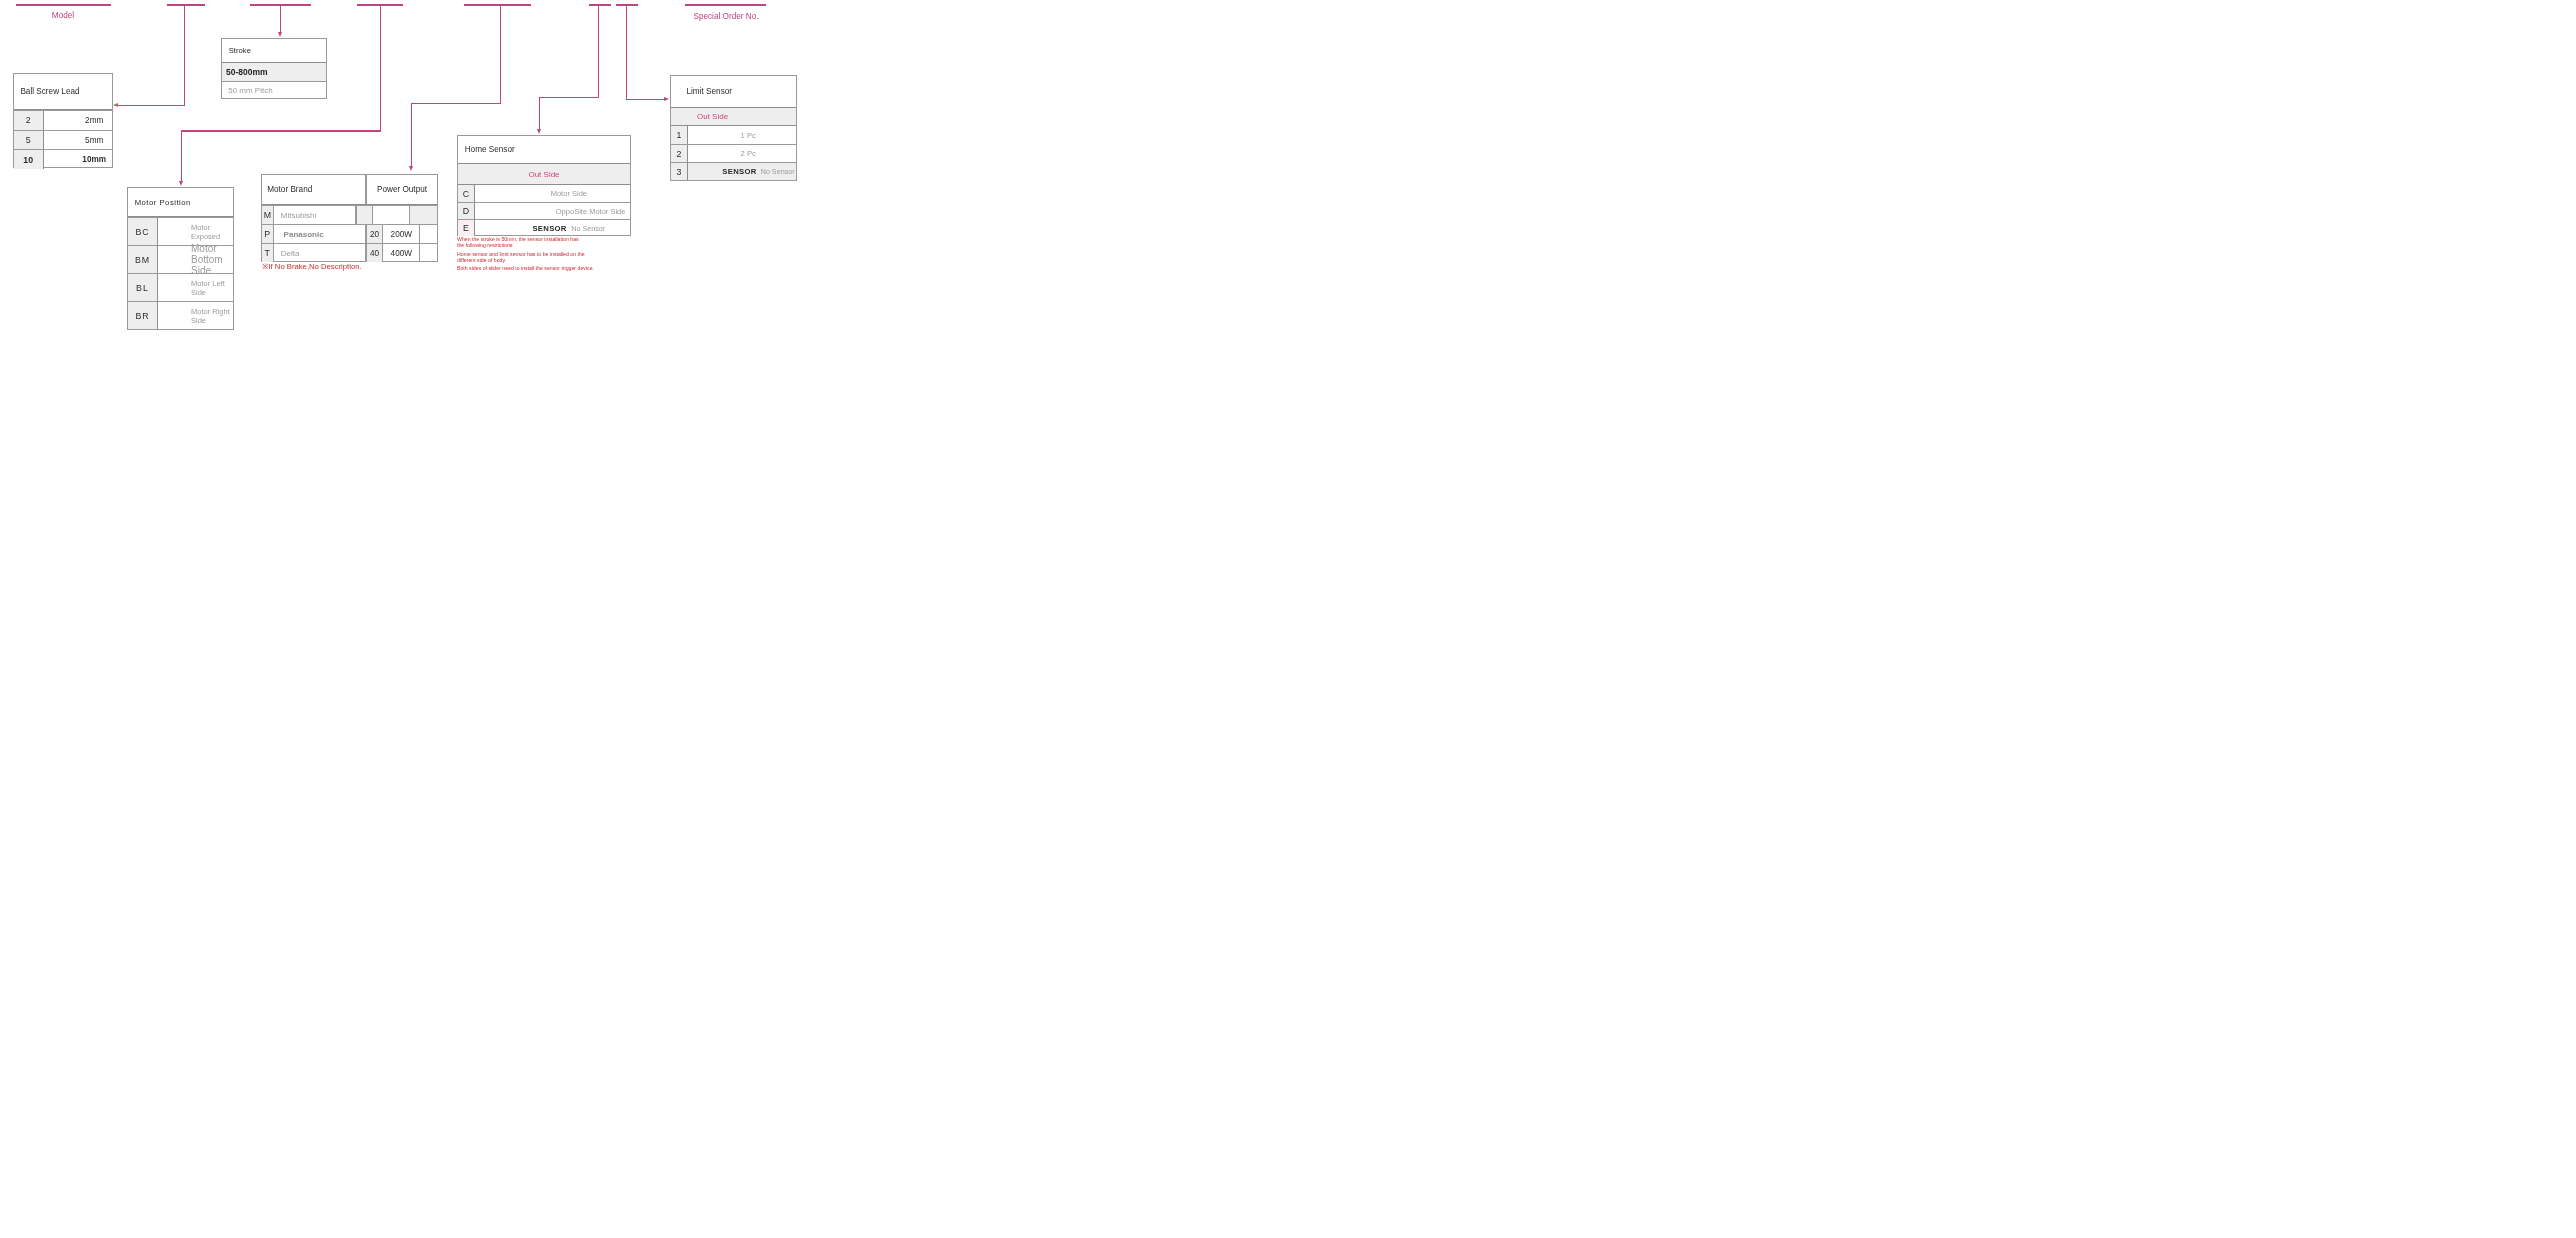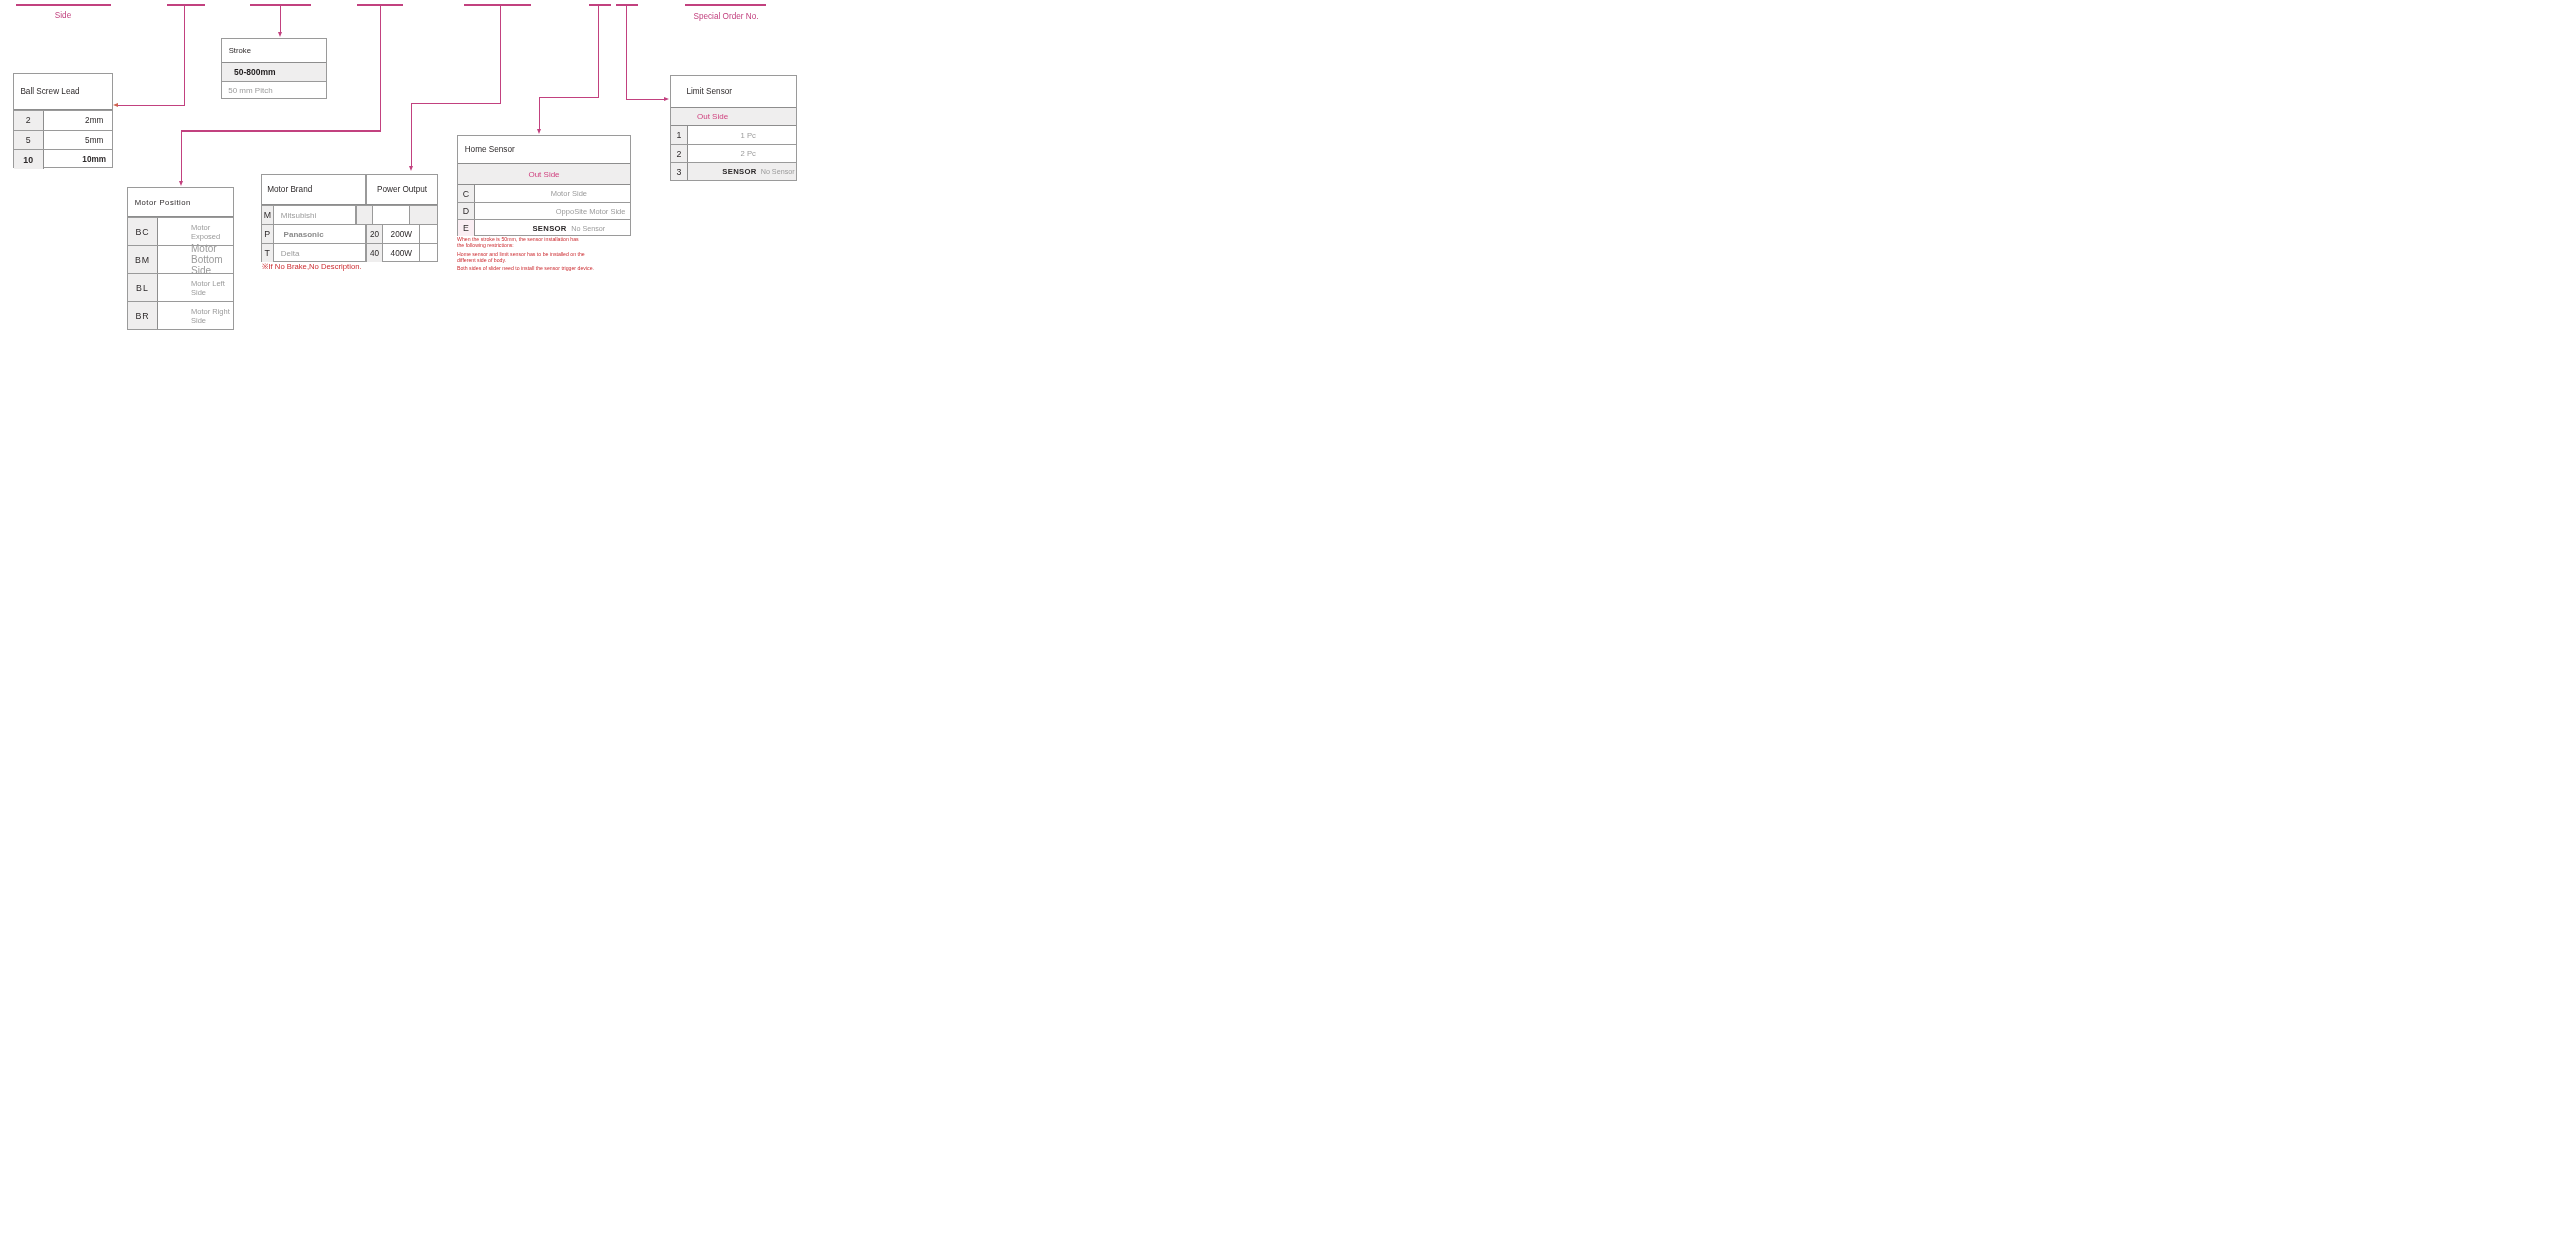--- a/index.html
+++ b/index.html
@@ -46,21 +46,21 @@
 
   <div class="hbar" style="left:15.5px;top:4.4px;width:95px;"></div>
   <div class="hbar" style="left:167px;top:4.4px;width:38px;"></div>
   <div class="hbar" style="left:250px;top:4.4px;width:61px;"></div>
   <div class="hbar" style="left:357px;top:4.4px;width:46px;"></div>
   <div class="hbar" style="left:464px;top:4.4px;width:67px;"></div>
   <div class="hbar" style="left:589px;top:4.4px;width:22px;"></div>
   <div class="hbar" style="left:616px;top:4.4px;width:21.6px;"></div>
   <div class="hbar" style="left:685px;top:4.4px;width:81px;"></div>
 
-  <div class="plabel" style="left:15.5px;top:11.3px;width:95px;">Side</div>
+  <div class="plabel" style="left:15.5px;top:11.3px;width:95px;">Model</div>
   <div class="plabel" style="left:685px;top:12px;width:82px;">Special Order No.</div>
 
   <div class="vbar" style="left:184px;top:4.4px;height:102px;"></div>
   <div class="hline" style="left:117px;top:105px;width:67px;height:1px;"></div>
   <div class="arr left" style="left:113px;top:103px;"></div>
 
   <div class="vbar" style="left:280px;top:4.4px;height:28px;"></div>
   <div class="arr down" style="left:278px;top:32px;"></div>
 
   <div class="vbar" style="left:380px;top:4.4px;height:128px;"></div>
@@ -98,21 +98,21 @@
       <div class="cell codecell" style="width:30px;">10</div>
       <div class="cell valcell">10mm</div>
     </div>
   </div>
 
   <div class="tbl" style="left:221px;top:38px;width:106px;height:61px;">
     <div class="thead" style="height:24px;font-size:7.7px;">
       <span>Stroke</span>
     </div>
     <div class="trow" style="height:18.3px;background:var(--row_bg);border-top:none;">
-      <div class="cell" style="justify-content:flex-start;padding-left:12px;color:#1f1c1d;font-size:8.5px;font-weight:600;flex:1;">50-800mm</div>
+      <div class="cell" style="justify-content:flex-start;padding-left:4px;color:#1f1c1d;font-size:8.5px;font-weight:600;flex:1;">50-800mm</div>
     </div>
     <div class="trow" style="height:17px;border-top:0.8px solid var(--border);">
       <div class="cell graytx" style="justify-content:flex-start;padding-left:6.2px;font-size:8px;flex:1;">50 mm Pitch</div>
     </div>
   </div>
 
   <div class="tbl" style="left:127px;top:187px;width:107px;height:143px;">
     <div class="thead" style="height:29px;font-size:7.7px;letter-spacing:0.5px;">
       <span>Motor Position</span>
     </div>

